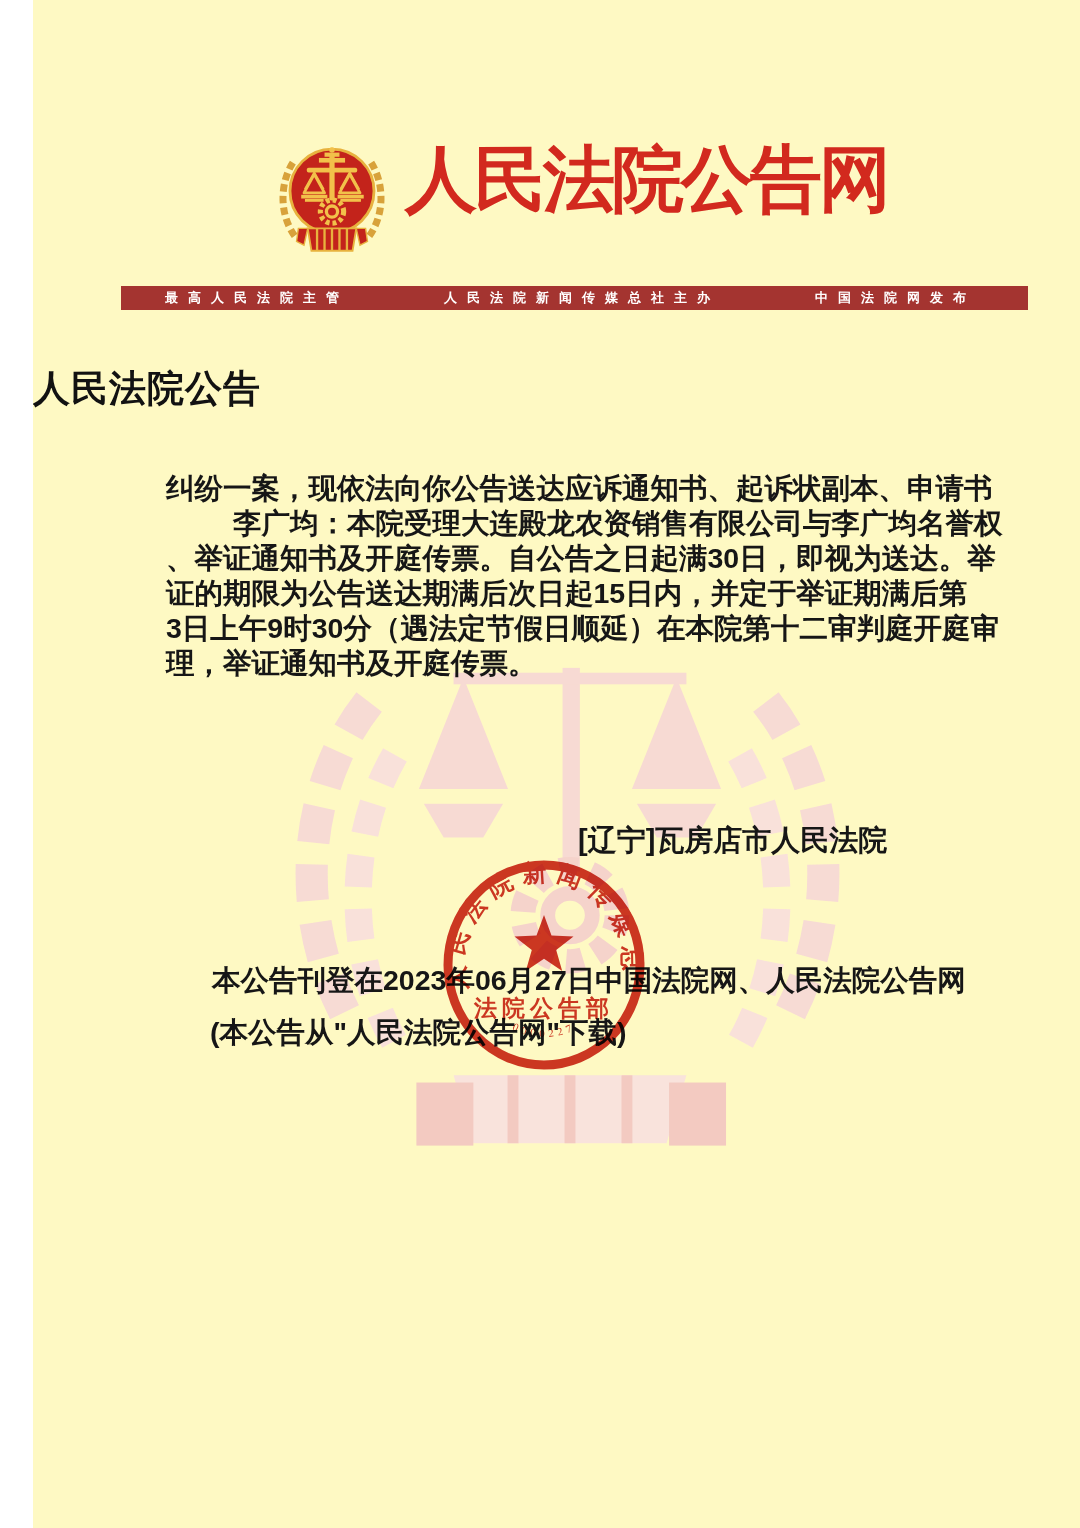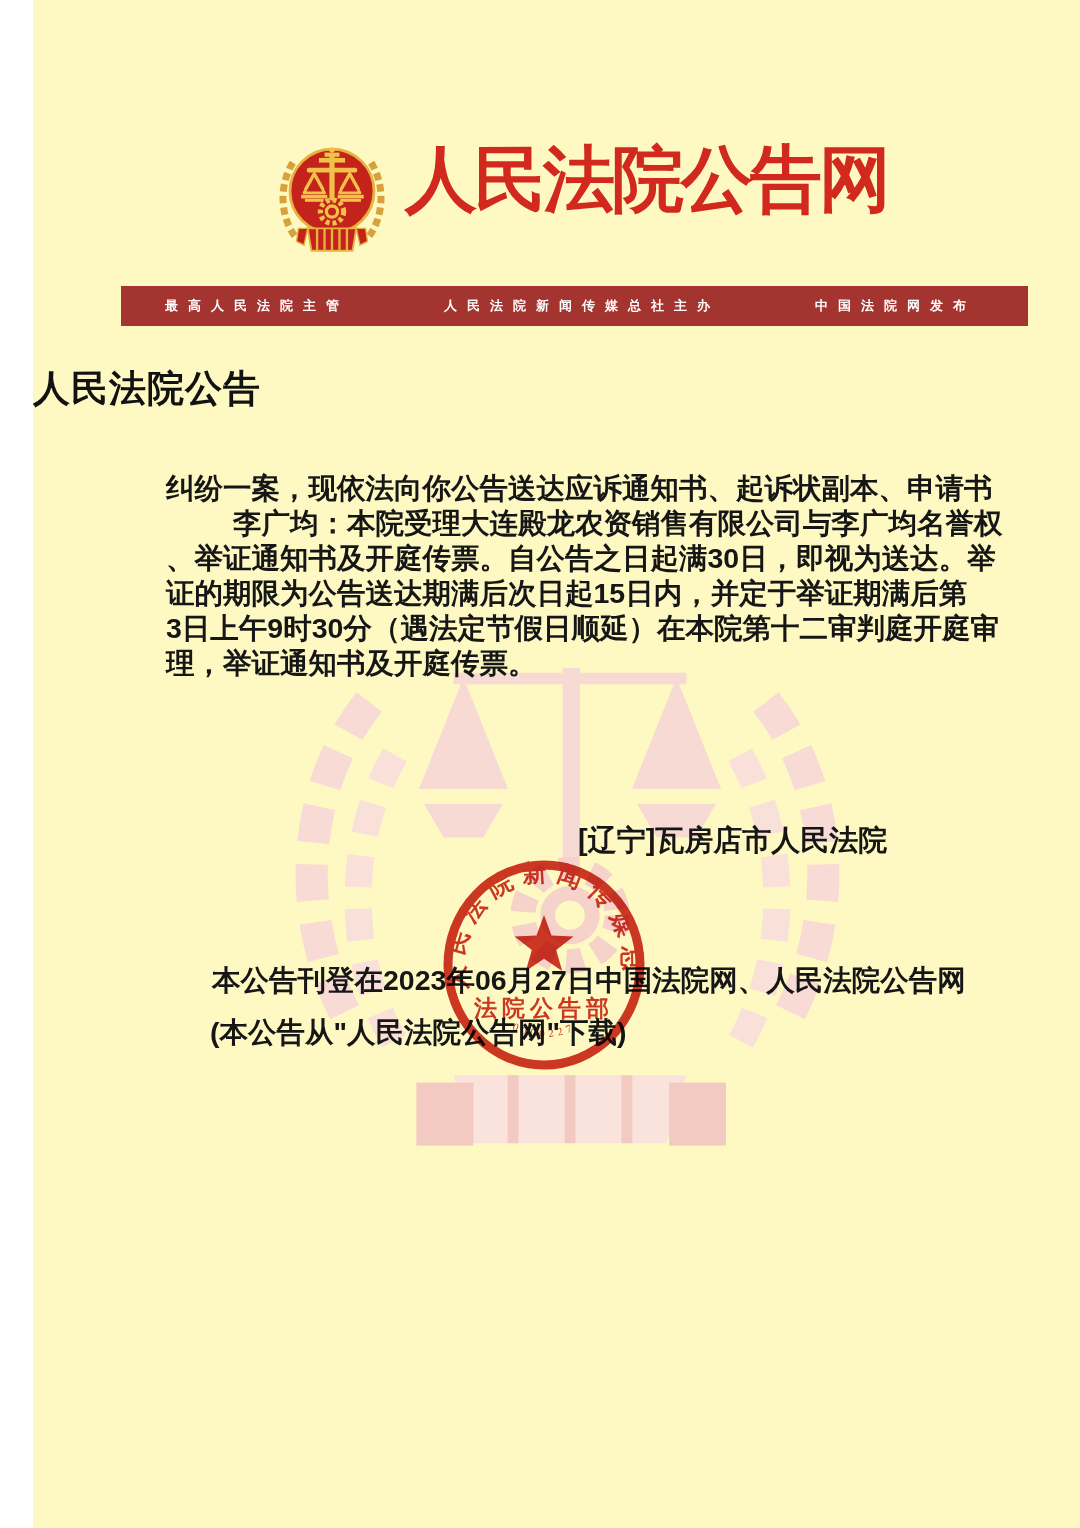--- a/index.html
+++ b/index.html
@@ -14,21 +14,21 @@
     position:absolute;left:372px;top:136px;width:520px;height:86px;
     font-size:72px;font-weight:800;letter-spacing:-3px;color:#d2291e;
     line-height:86px;white-space:nowrap;
   }
   .brand-en{
     position:absolute;left:377px;top:222px;width:520px;
     font-size:25px;font-weight:700;letter-spacing:0.5px;color:#d2291e;white-space:nowrap;
   }
   
   .banner{
-    position:absolute;left:88px;top:286px;width:907px;height:40px;
+    position:absolute;left:88px;top:286px;width:907px;height:24px;
     background:#a43430;display:flex;align-items:center;justify-content:space-between;
     box-sizing:border-box;padding:0 52px 0 44px;
   }
   .banner span{
     color:#ffffff;font-size:13px;font-weight:700;letter-spacing:10px;white-space:nowrap;
   }
   
   .doc-title{
     position:absolute;left:0;top:364px;width:1080px;margin:0;
     font-size:37px;font-weight:700;color:#121212;letter-spacing:1px;

